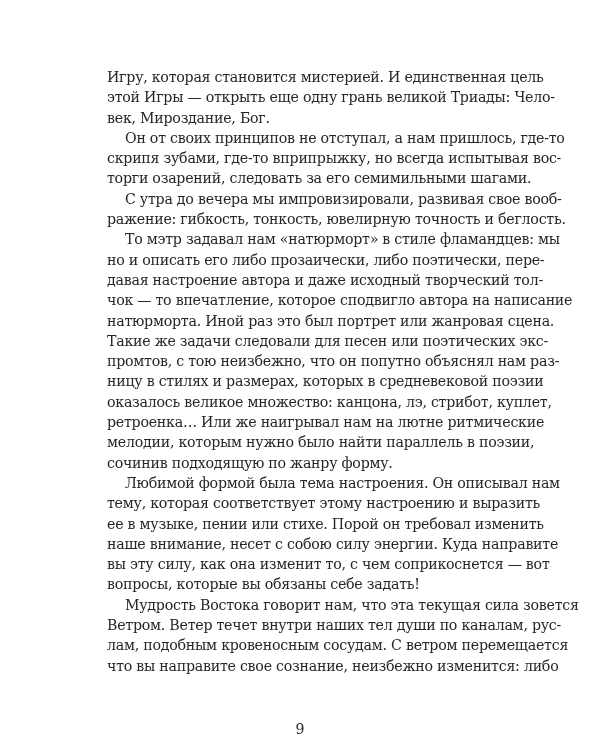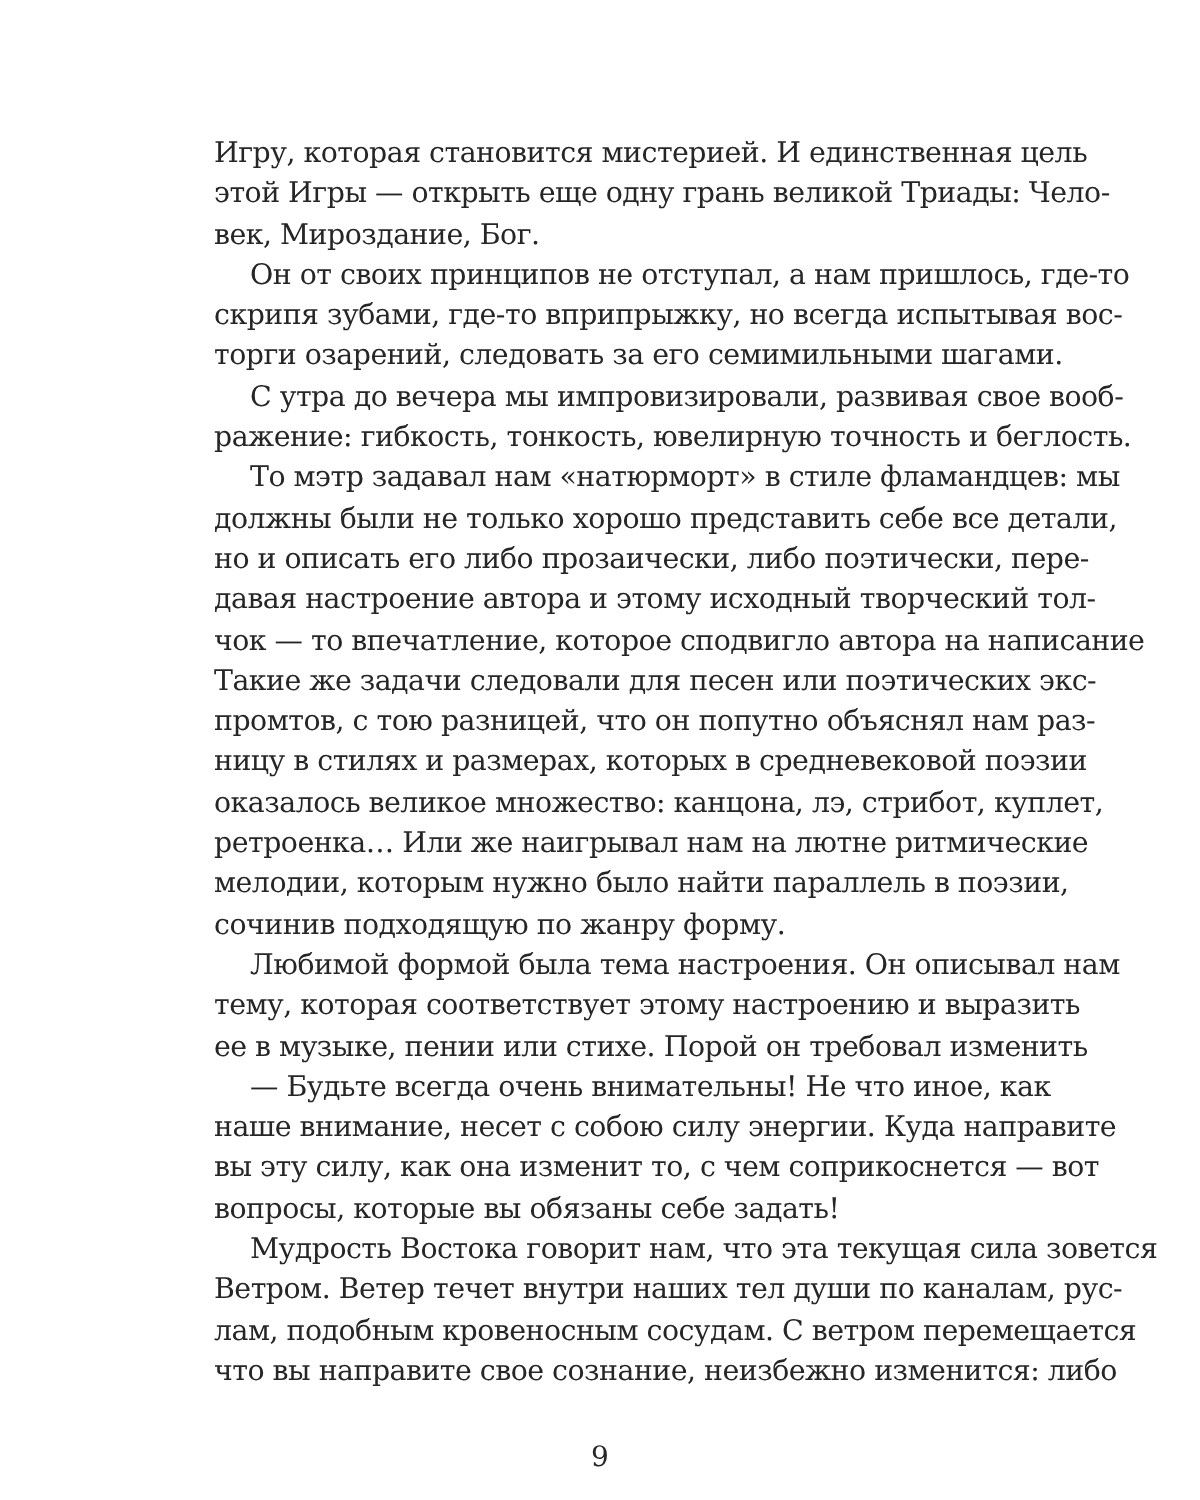--- a/index.html
+++ b/index.html
@@ -74,41 +74,40 @@
       <span class="line last">торги озарений, следовать за его семимильными шагами.</span>
     </div>
 
     <div>
       <span class="line indent">С утра до вечера мы импровизировали, развивая свое вооб-</span>
       <span class="line last">ражение: гибкость, тонкость, ювелирную точность и беглость.</span>
     </div>
 
     <div>
       <span class="line indent">То мэтр задавал нам «натюрморт» в стиле фламандцев: мы</span>
-      <span class="line">должны были не только хорошо представить себе все детали,</span>
       <span class="line">но и описать его либо прозаически, либо поэтически, пере-</span>
-      <span class="line">давая настроение автора и этому исходный творческий тол-</span>
+      <span class="line">давая настроение автора и даже исходный творческий тол-</span>
       <span class="line">чок — то впечатление, которое сподвигло автора на написание</span>
+      <span class="line">натюрморта. Иной раз это был портрет или жанровая сцена.</span>
       <span class="line">Такие же задачи следовали для песен или поэтических экс-</span>
-      <span class="line">промтов, с тою разницей, что он попутно объяснял нам раз-</span>
+      <span class="line">промтов, с тою неизбежно, что он попутно объяснял нам раз-</span>
       <span class="line">ницу в стилях и размерах, которых в средневековой поэзии</span>
       <span class="line">оказалось великое множество: канцона, лэ, стрибот, куплет,</span>
       <span class="line">ретроенка… Или же наигрывал нам на лютне ритмические</span>
       <span class="line">мелодии, которым нужно было найти параллель в поэзии,</span>
       <span class="line last">сочинив подходящую по жанру форму.</span>
     </div>
 
     <div>
       <span class="line indent">Любимой формой была тема настроения. Он описывал нам</span>
       <span class="line">тему, которая соответствует этому настроению и выразить</span>
       <span class="line">ее в музыке, пении или стихе. Порой он требовал изменить</span>
     </div>
 
     <div>
-      <span class="line indent">— Будьте всегда очень внимательны! Не что иное, как</span>
       <span class="line">наше внимание, несет с собою силу энергии. Куда направите</span>
       <span class="line">вы эту силу, как она изменит то, с чем соприкоснется — вот</span>
       <span class="line last">вопросы, которые вы обязаны себе задать!</span>
     </div>
 
     <div>
       <span class="line indent">Мудрость Востока говорит нам, что эта текущая сила зовется</span>
       <span class="line">Ветром. Ветер течет внутри наших тел души по каналам, рус-</span>
       <span class="line">лам, подобным кровеносным сосудам. С ветром перемещается</span>
       <span class="line">что вы направите свое сознание, неизбежно изменится: либо</span>

